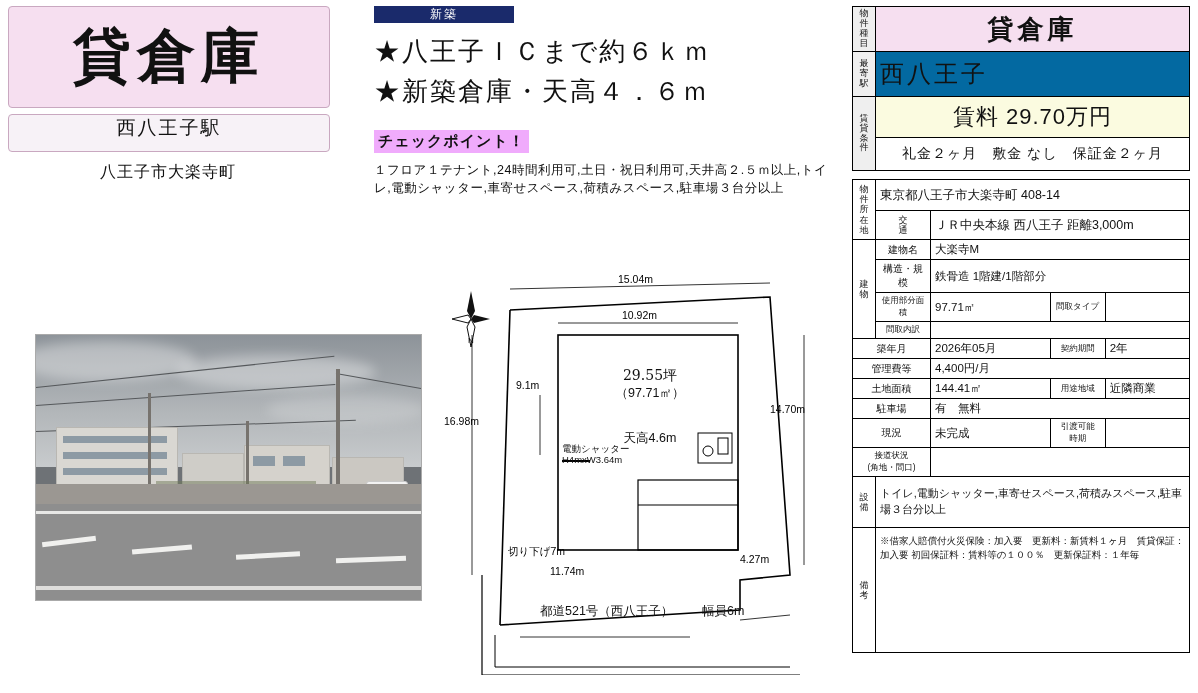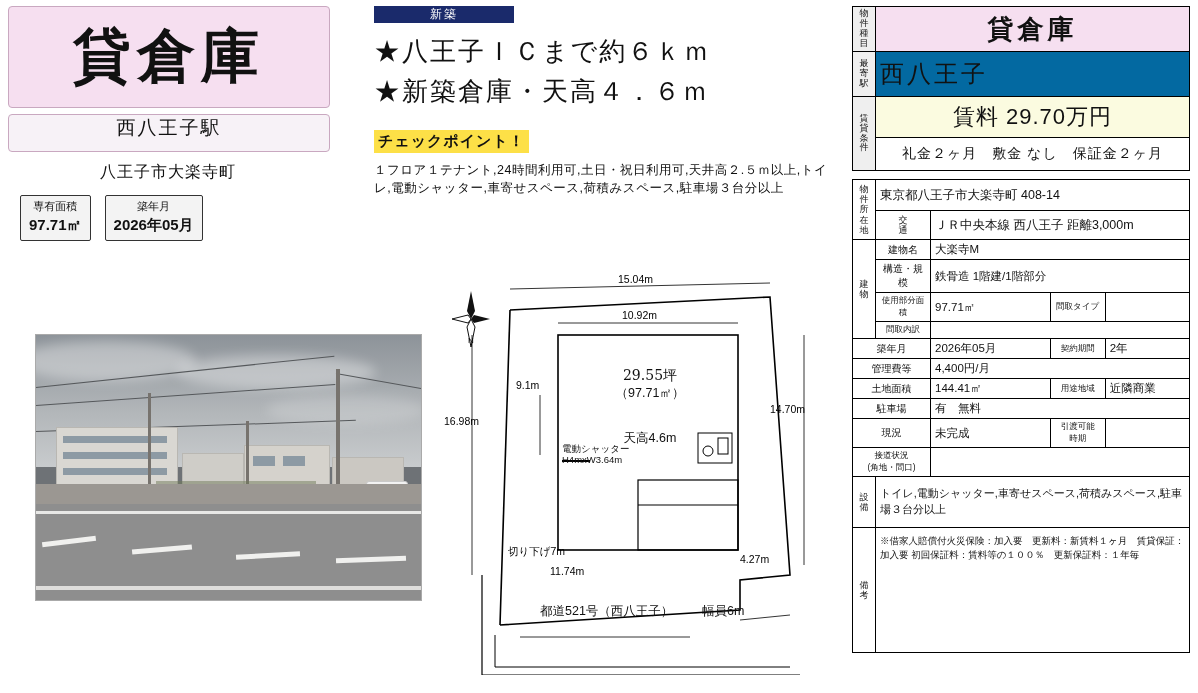--- a/index.html
+++ b/index.html
@@ -78,21 +78,21 @@
     font-size:12px;display:flex;align-items:center;justify-content:center;
     letter-spacing:2px;
   }
   .headline{
     margin-top:8px;
     font-family:"DejaVu Serif", serif;
     font-size:26px;letter-spacing:2px;line-height:1.55;
   }
   .check-title{
     margin-top:18px;font-size:15px;font-weight:bold;letter-spacing:1px;
-    background:#fde047;display:inline-block;padding:2px 4px;
+    background:#f0abfc;display:inline-block;padding:2px 4px;
   }
   .check-body{
     margin-top:8px;font-size:12.5px;line-height:1.5;letter-spacing:0.5px;
     width:468px;
   }
 
   
   #plan{left:440px;top:275px;width:400px;height:400px;}
   .dim{position:absolute;font-size:10.5px;color:#000;white-space:nowrap;}
   .unit-name{position:absolute;text-align:center;}
@@ -137,30 +137,20 @@
   <div class="title-box">
     <span class="t">貸倉庫</span>
   </div>
 
   <div class="station-box">
     <span>西八王子駅</span>
   </div>
 
   <div class="addr-line">八王子市大楽寺町</div>
 
-  <div class="chip-row">
-    <div class="chip">
-      <div class="lbl">専有面積</div>
-      <div class="val">97.71㎡</div>
-    </div>
-    <div class="chip">
-      <div class="lbl">築年月</div>
-      <div class="val">2026年05月</div>
-    </div>
-  </div>
 </div>
 
 <div class="abs" id="photo">
   <div class="sky"></div>
   <div class="cloud" style="left:-20px;top:6px;width:180px;height:40px;"></div>
   <div class="cloud" style="left:140px;top:20px;width:200px;height:34px;"></div>
   <div class="cloud" style="left:230px;top:60px;width:160px;height:30px;opacity:.5;"></div>
 
   <div class="wire" style="left:0;top:52px;width:300px;transform:rotate(-6deg);transform-origin:left;"></div>
   <div class="wire" style="left:0;top:70px;width:300px;transform:rotate(-4deg);transform-origin:left;"></div>

